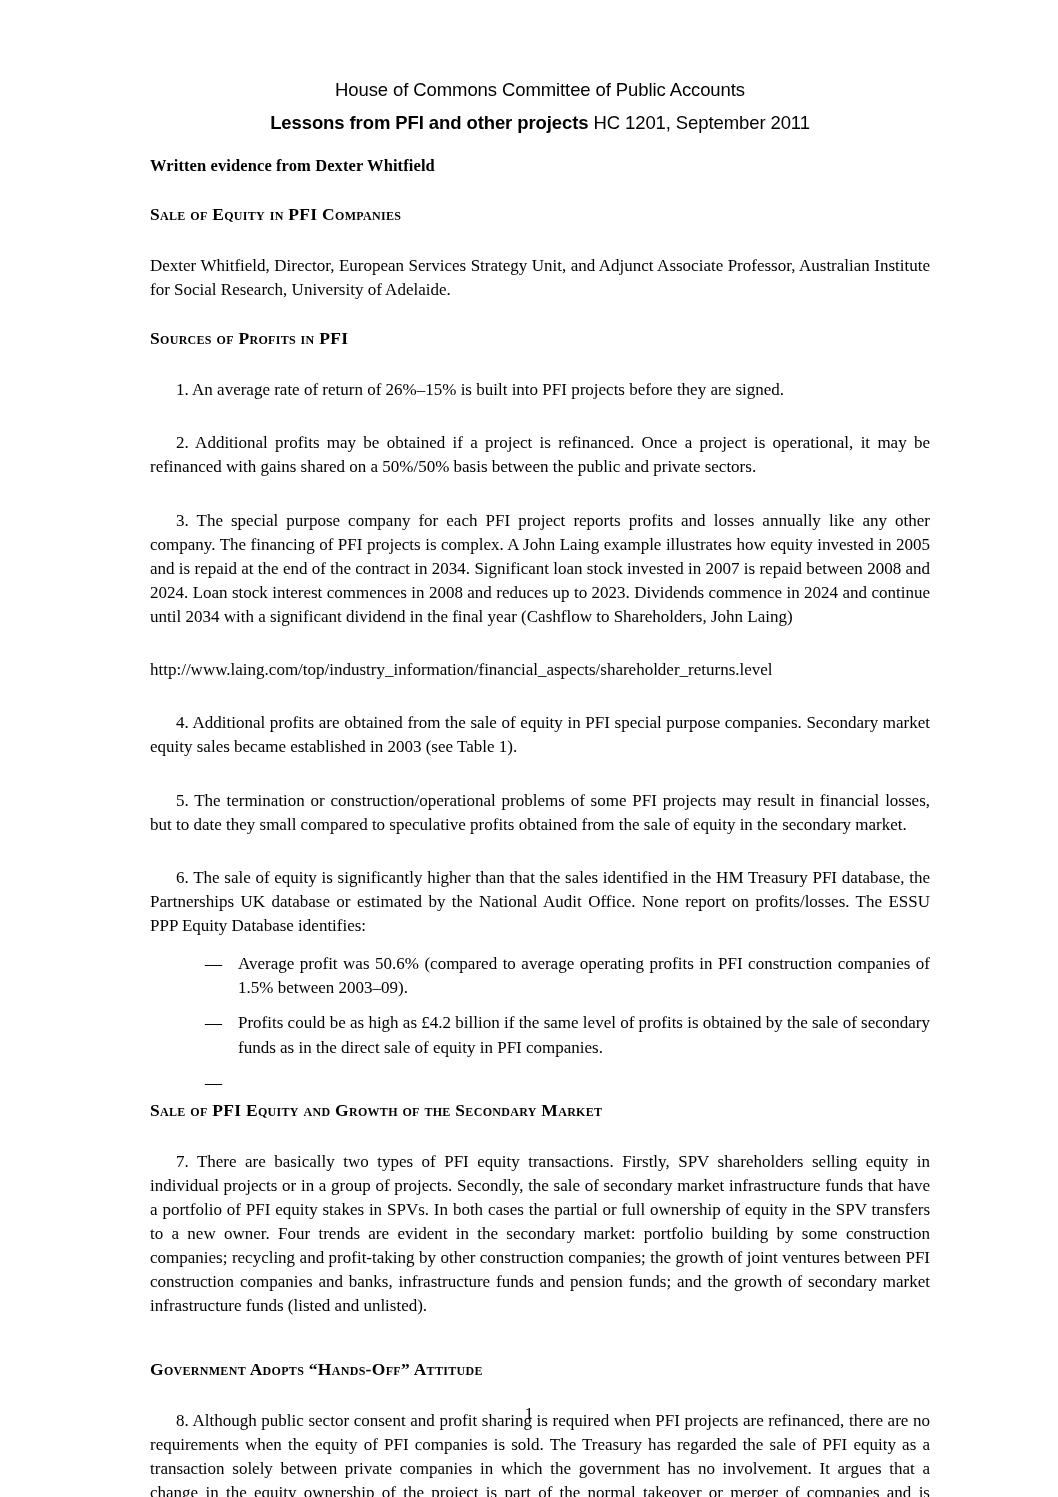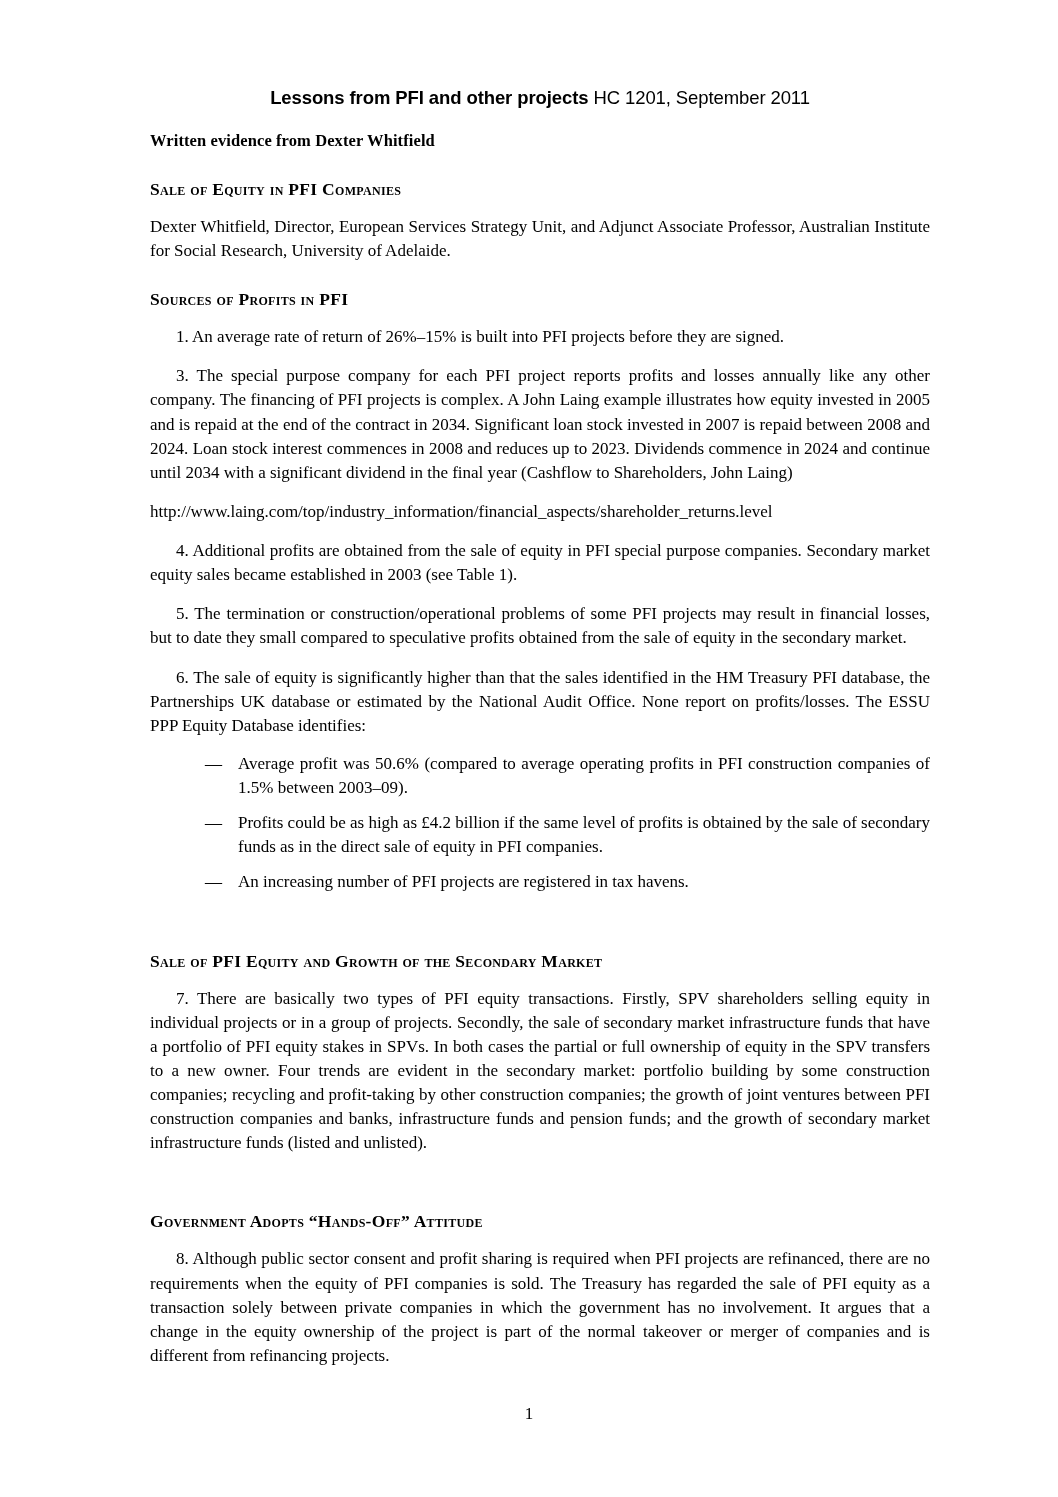--- a/index.html
+++ b/index.html
@@ -49,29 +49,29 @@
 
   
   .sec-head {
     font-variant: small-caps;
     font-size: 17.5px;
     letter-spacing: 0.3px;
     margin: 26px 0 0 0;
     line-height: 1.2;
   }
   .sec-head.first { margin-top: 28px; }
-  .sec-head.gap-lg { margin-top: 56px; }
+  .sec-head.gap-lg { margin-top: 40px; }
 
   
   p.body {
     font-size: 17px;
     line-height: 1.42;
     text-align: justify;
     text-justify: inter-word;
-    margin: 15px 0 0 0;
+    margin: 29px 0 0 0;
     hyphens: none;
   }
   p.body.indent { text-indent: 26px; }
   p.body.noindent { text-indent: 0; }
 
   .url-line {
     display: block;
     text-align: left;
   }
 
@@ -106,45 +106,47 @@
     font-size: 17px;
   }
 </style>
 </head>
 <body>
 
 <div class="page">
   <div class="content">
 
     <div class="hdr">
+      <p class="hdr-line1">House of Commons Committee of Public Accounts</p>
       <p class="hdr-line2"><span class="hdr-strong">Lessons from PFI and other projects</span><span> HC 1201, September 2011</span></p>
     </div>
 
     <p class="subtitle">Written evidence from Dexter Whitfield</p>
 
     <h2 class="sec-head first">Sale of Equity in PFI Companies</h2>
 
     <p class="body noindent">Dexter Whitfield, Director, European Services Strategy Unit, and Adjunct Associate Professor, Australian Institute for Social Research, University of Adelaide.</p>
 
     <h2 class="sec-head">Sources of Profits in PFI</h2>
 
     <p class="body indent">1. An average rate of return of 26%–15% is built into PFI projects before they are signed.</p>
+    <p class="body indent">2. Additional profits may be obtained if a project is refinanced. Once a project is operational, it may be refinanced with gains shared on a 50%/50% basis between the public and private sectors.</p>
     <p class="body indent"><span>3. The special purpose company for each PFI project reports profits and losses annually like any other company. The financing of PFI projects is complex. A John Laing example illustrates how equity invested in 2005 and is repaid at the end of the contract in 2034. Significant loan stock invested in 2007 is repaid between 2008 and 2024. Loan stock interest commences in 2008 and reduces up to 2023. Dividends commence in 2024 and continue until 2034 with a significant dividend in the final year (Cashflow to Shareholders, John Laing)</span></p>
     <p class="body noindent url-line">http://www.laing.com/top/industry_information/financial_aspects/shareholder_returns.level</p>
     <p class="body indent">4. Additional profits are obtained from the sale of equity in PFI special purpose companies. Secondary market equity sales became established in 2003 (see Table 1).</p>
     <p class="body indent">5. The termination or construction/operational problems of some PFI projects may result in financial losses, but to date they small compared to speculative profits obtained from the sale of equity in the secondary market.</p>
     <p class="body indent">6. The sale of equity is significantly higher than that the sales identified in the HM Treasury PFI database, the Partnerships UK database or estimated by the National Audit Office. None report on profits/losses. The ESSU PPP Equity Database identifies:</p>
 
     <ul class="dash-list">
       <li><span class="dash">—</span></li>
       <li><span class="dash">—</span><span>Average profit was 50.6% (compared to average operating profits in PFI construction companies of 1.5% between 2003–09).</span></li>
       <li><span class="dash">—</span></li>
       <li><span class="dash">—</span><span>Profits could be as high as £4.2 billion if the same level of profits is obtained by the sale of secondary funds as in the direct sale of equity in PFI companies.</span></li>
       <li><span class="dash">—</span></li>
-      <li><span class="dash">—</span><span>An increasing number of PFI projects are registered in tax havens.</span></li>
+      <li><span class="dash">—</span></li>
     </ul>
 
     <h2 class="sec-head gap-lg">Sale of PFI Equity and Growth of the Secondary Market</h2>
     <p class="body indent">7. There are basically two types of PFI equity transactions. Firstly, SPV shareholders selling equity in individual projects or in a group of projects. Secondly, the sale of secondary market infrastructure funds that have a portfolio of PFI equity stakes in SPVs. In both cases the partial or full ownership of equity in the SPV transfers to a new owner. Four trends are evident in the secondary market: portfolio building by some construction companies; recycling and profit-taking by other construction companies; the growth of joint ventures between PFI construction companies and banks, infrastructure funds and pension funds; and the growth of secondary market infrastructure funds (listed and unlisted).</p>
 
     <h2 class="sec-head gap-lg">Government Adopts “Hands-Off” Attitude</h2>
     <p class="body indent">8. Although public sector consent and profit sharing is required when PFI projects are refinanced, there are no requirements when the equity of PFI companies is sold. The Treasury has regarded the sale of PFI equity as a transaction solely between private companies in which the government has no involvement. It argues that a change in the equity ownership of the project is part of the normal takeover or merger of companies and is different from refinancing projects.</p>
 
   </div>
 </div>

